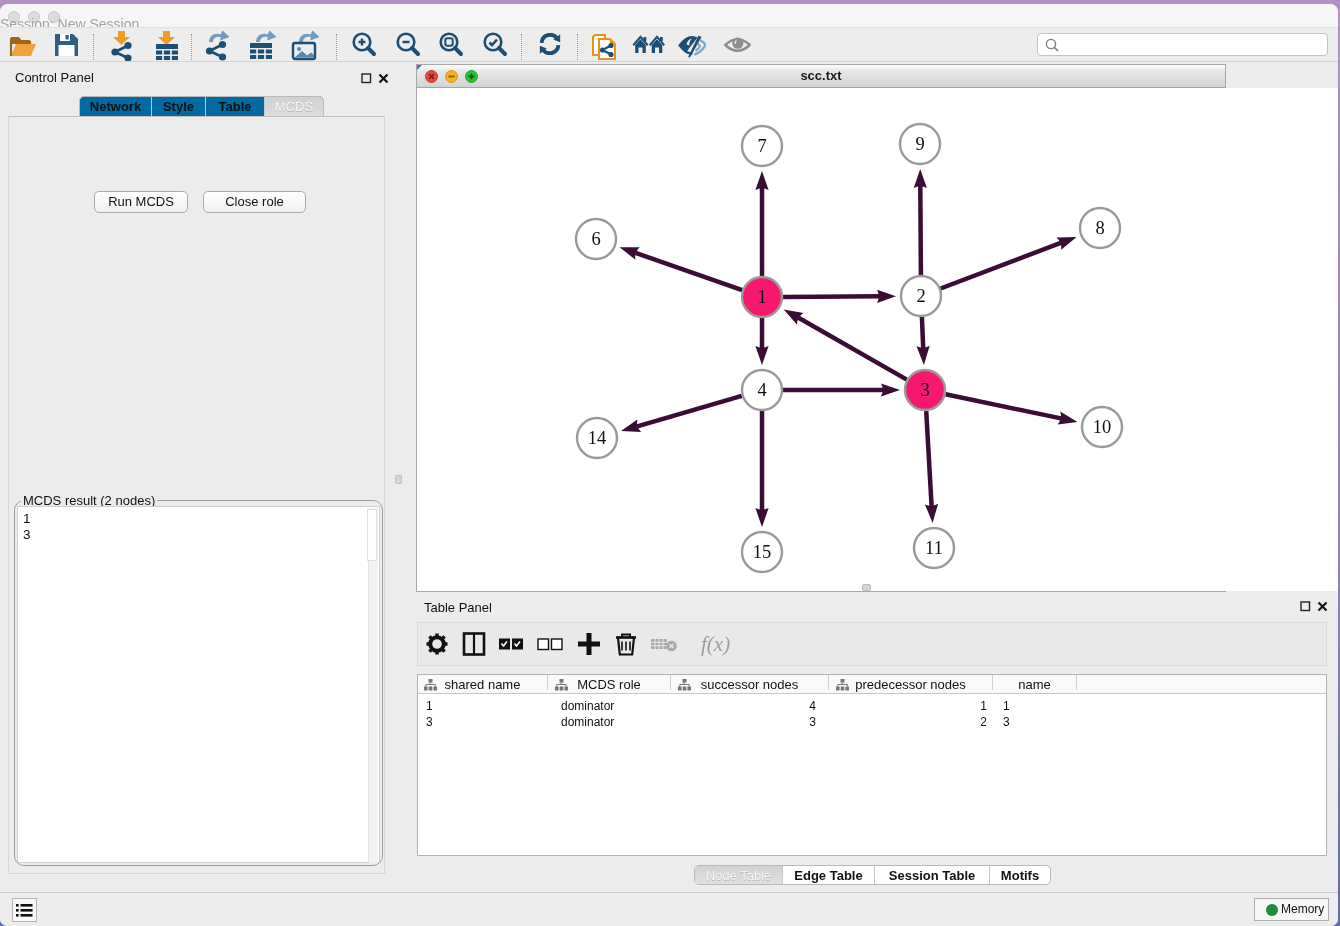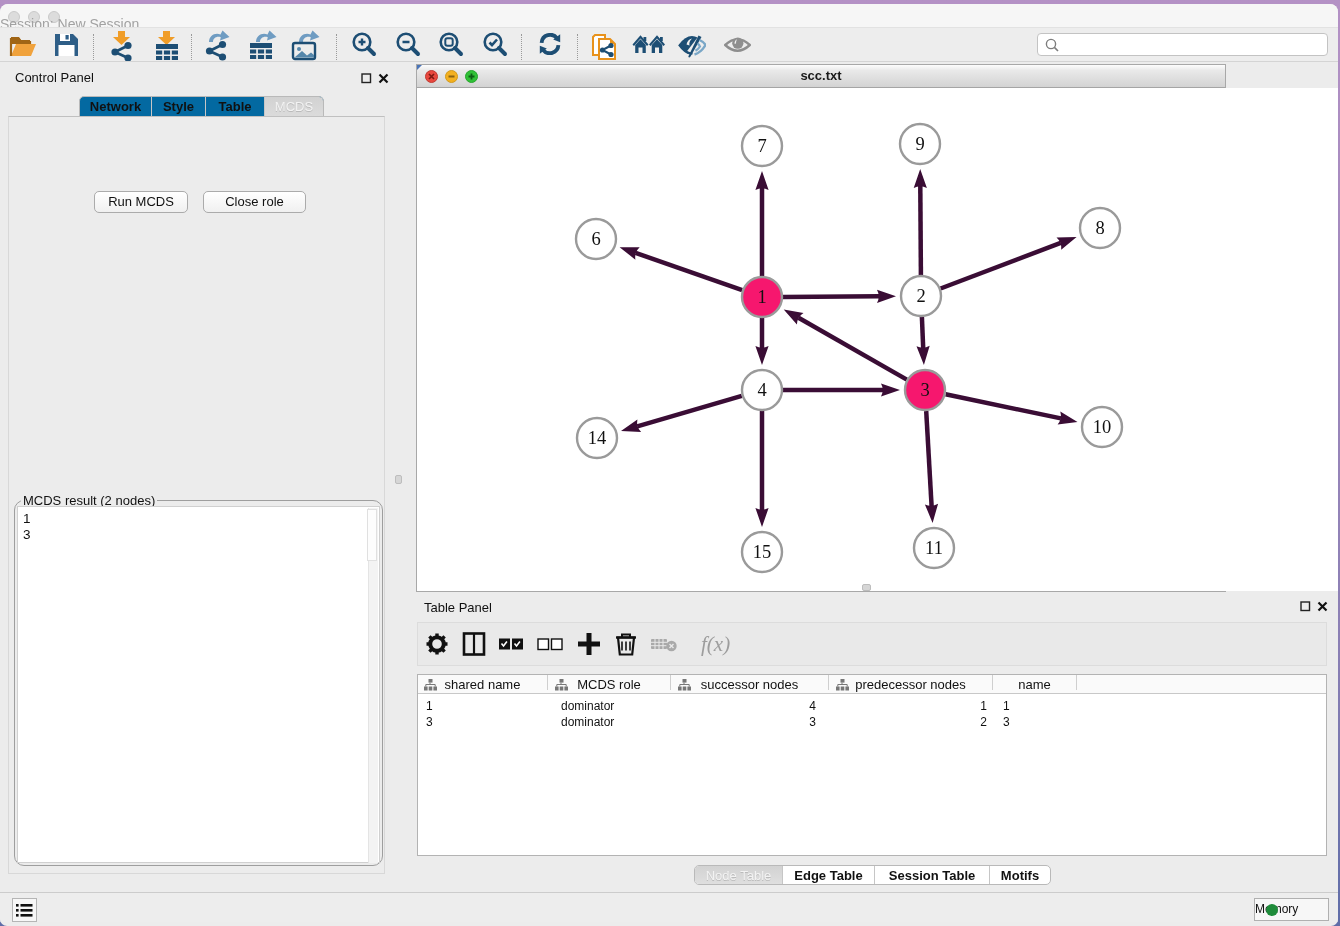--- a/index.html
+++ b/index.html
@@ -43,21 +43,21 @@
 #tp-title{position:absolute;left:20px;top:3px;font-size:13px;color:#111}
 #tp-toolbar{position:absolute;left:13px;top:25px;width:910px;height:44px;background:#e9e9e9;border:1px solid #dcdcdc}
 #tbl{position:absolute;left:13px;top:77px;width:910px;height:182px;background:#fff;border:1px solid #b3b3b3}
 #thead{position:absolute;left:0;top:0;width:100%;height:19px;background:#fafafa;border-bottom:1px solid #c8c8c8}
 .th{position:absolute;top:0;height:15px;border-right:1px solid #cfcfcf;font-size:13px;color:#111;text-align:center;line-height:19px}
 .trow{position:absolute;font-size:12px;color:#111;height:16px;line-height:16px}
 #tp-tabs{position:absolute;left:290px;top:268px;height:20px;display:flex;border:1px solid #b9b9b9;border-radius:5px;overflow:hidden;background:#fff}
 
 #statusbar{position:absolute;left:0;top:888px;width:100%;height:30px;background:#ededed;border-top:1px solid #cccccc}
 #listbtn{position:absolute;left:12px;top:5px;width:25px;height:24px;background:#f7f7f7;border:1px solid #b5b5b5}
-#membtn{position:absolute;right:9px;top:5px;width:75px;height:23px;background:#f7f7f7;border:1px solid #b0b0b0;font-size:12px;color:#111;line-height:21px;}
+#membtn{position:absolute;right:9px;top:5px;width:75px;height:23px;background:#f7f7f7;border:1px solid #b0b0b0;font-size:12px;color:#111;line-height:21px;padding-left:26px}
 #memdot{position:absolute;left:11px;top:5px;width:12px;height:12px;border-radius:50%;background:#1f8c3b}
 svg{display:block}
 </style></head>
 <body>
 <div id="win">
 <div id="titlebar">
   <div class="tl" style="left:8px"></div>
   <div class="tl" style="left:28px"></div>
   <div class="tl" style="left:48px"></div>
   <div id="wtitle">Session: New Session</div>

